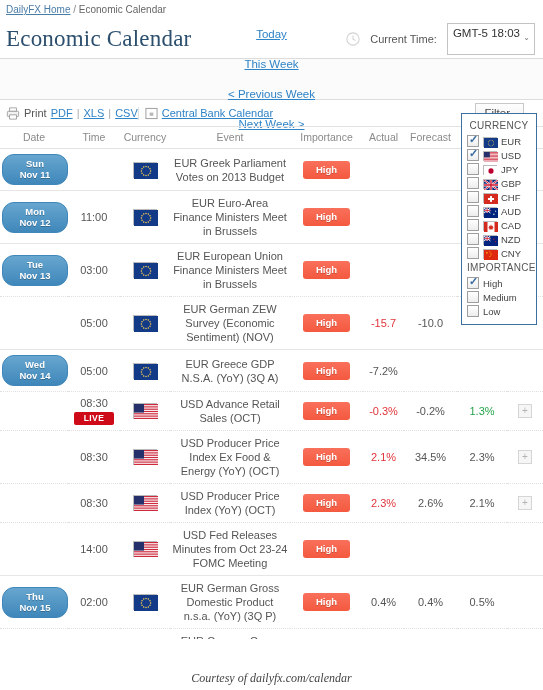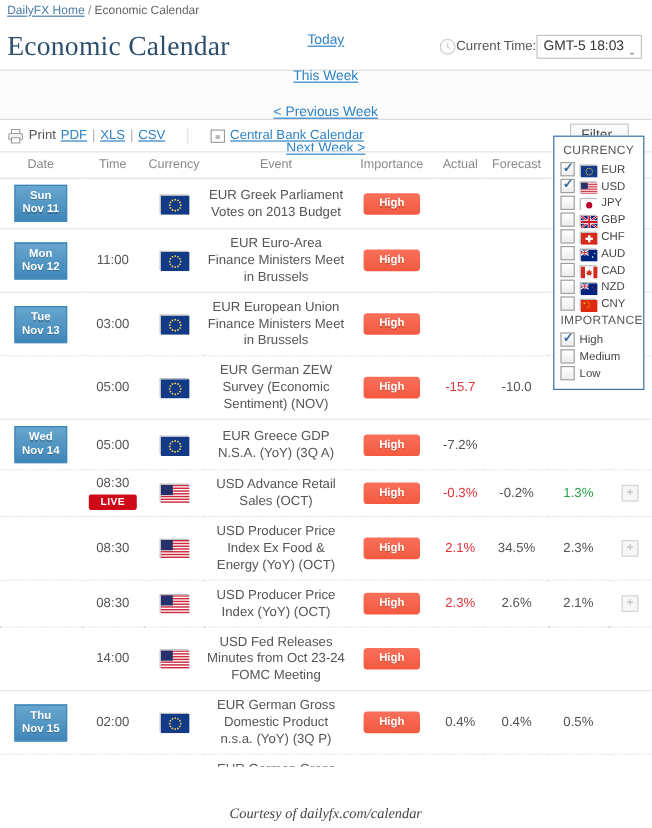--- a/index.html
+++ b/index.html
@@ -31,32 +31,32 @@
     padding: 2px 8px 0 6px;
     display:flex; align-items:center; justify-content:space-between;
   }
   .page-title {
     font-family:"Liberation Serif", serif;
     font-size: 23px;
     color:#2c4f6e;
     font-weight:400;
     letter-spacing:0.2px;
   }
-  .time-wrap { display:flex; align-items:center; gap:0; }
+  .time-wrap { display:flex; align-items:center; gap:10px; }
   .clock-icon { width:14px; height:14px; display:block; opacity:.45; }
   .time-label { font-size:11px; color:#555; }
   .time-select {
     border:1px solid #c3c3c3;
     background:#fff;
     padding:2px 14px 2px 5px;
     font-size:11.5px;
     font-family:"Liberation Sans", sans-serif;
     color:#333;
     position:relative;
-    height:20px;
+    height:32px;
     line-height:15px;
     display:inline-block;
   }
   .time-select .caret {
     position:absolute; right:4px; top:6px;
     font-size:8px; color:#777;
   }
 
   
   .navbar {
@@ -76,21 +76,21 @@
 
   
   .toolbar {
     height:27px;
     display:flex; align-items:center;
     padding-left:6px;
     position:relative;
     border-bottom:1px solid #e2e2e2;
   }
   .toolbar .grp { display:flex; align-items:center; gap:4px; }
-  .toolbar .grp.second { margin-left:18px; padding-left:18px; border-left:1px solid #e0e0e0; }
+  .toolbar .grp.second { padding-left:6px; border-left:1px solid #e0e0e0; }
   .printer-icon { width:14px; height:13px; display:block; }
   .cal-icon { width:13px; height:13px; display:block; }
   .toolbar .plain { color:#555; font-size:11px; }
   .toolbar a { color:#2f83c7; text-decoration:underline; font-size:11px; }
   .toolbar .bar { color:#aaa; font-size:11px; }
   .filter-btn {
     position:absolute; right:19px; top:3px;
     border:1px solid #c8c8c8;
     background:linear-gradient(#fdfdfd,#f1f1f1);
     font-size:11.5px; color:#4a4a4a;
@@ -123,23 +123,23 @@
   .col-curr  { width:50px; }
   .col-event { width:120px; }
   .col-imp   { width:73px; }
   .col-act   { width:41px; }
   .col-fore  { width:53px; }
   .col-prev  { width:50px; }
   .col-exp   { width:36px; }
 
   .date-badge {
     display:inline-block;
-    width:44px;
+    width:66px;
     padding:3px 0 4px;
-    border-radius:0;
+    border-radius:12px;
     background:linear-gradient(#67a6cf,#3f87ba);
     border:1px solid #3f87ba;
     color:#fff;
     font-size:9.5px;
     font-weight:bold;
     line-height:11px;
     text-align:center;
     text-shadow:0 1px 0 rgba(0,0,0,.25);
   }
   .live-badge {

